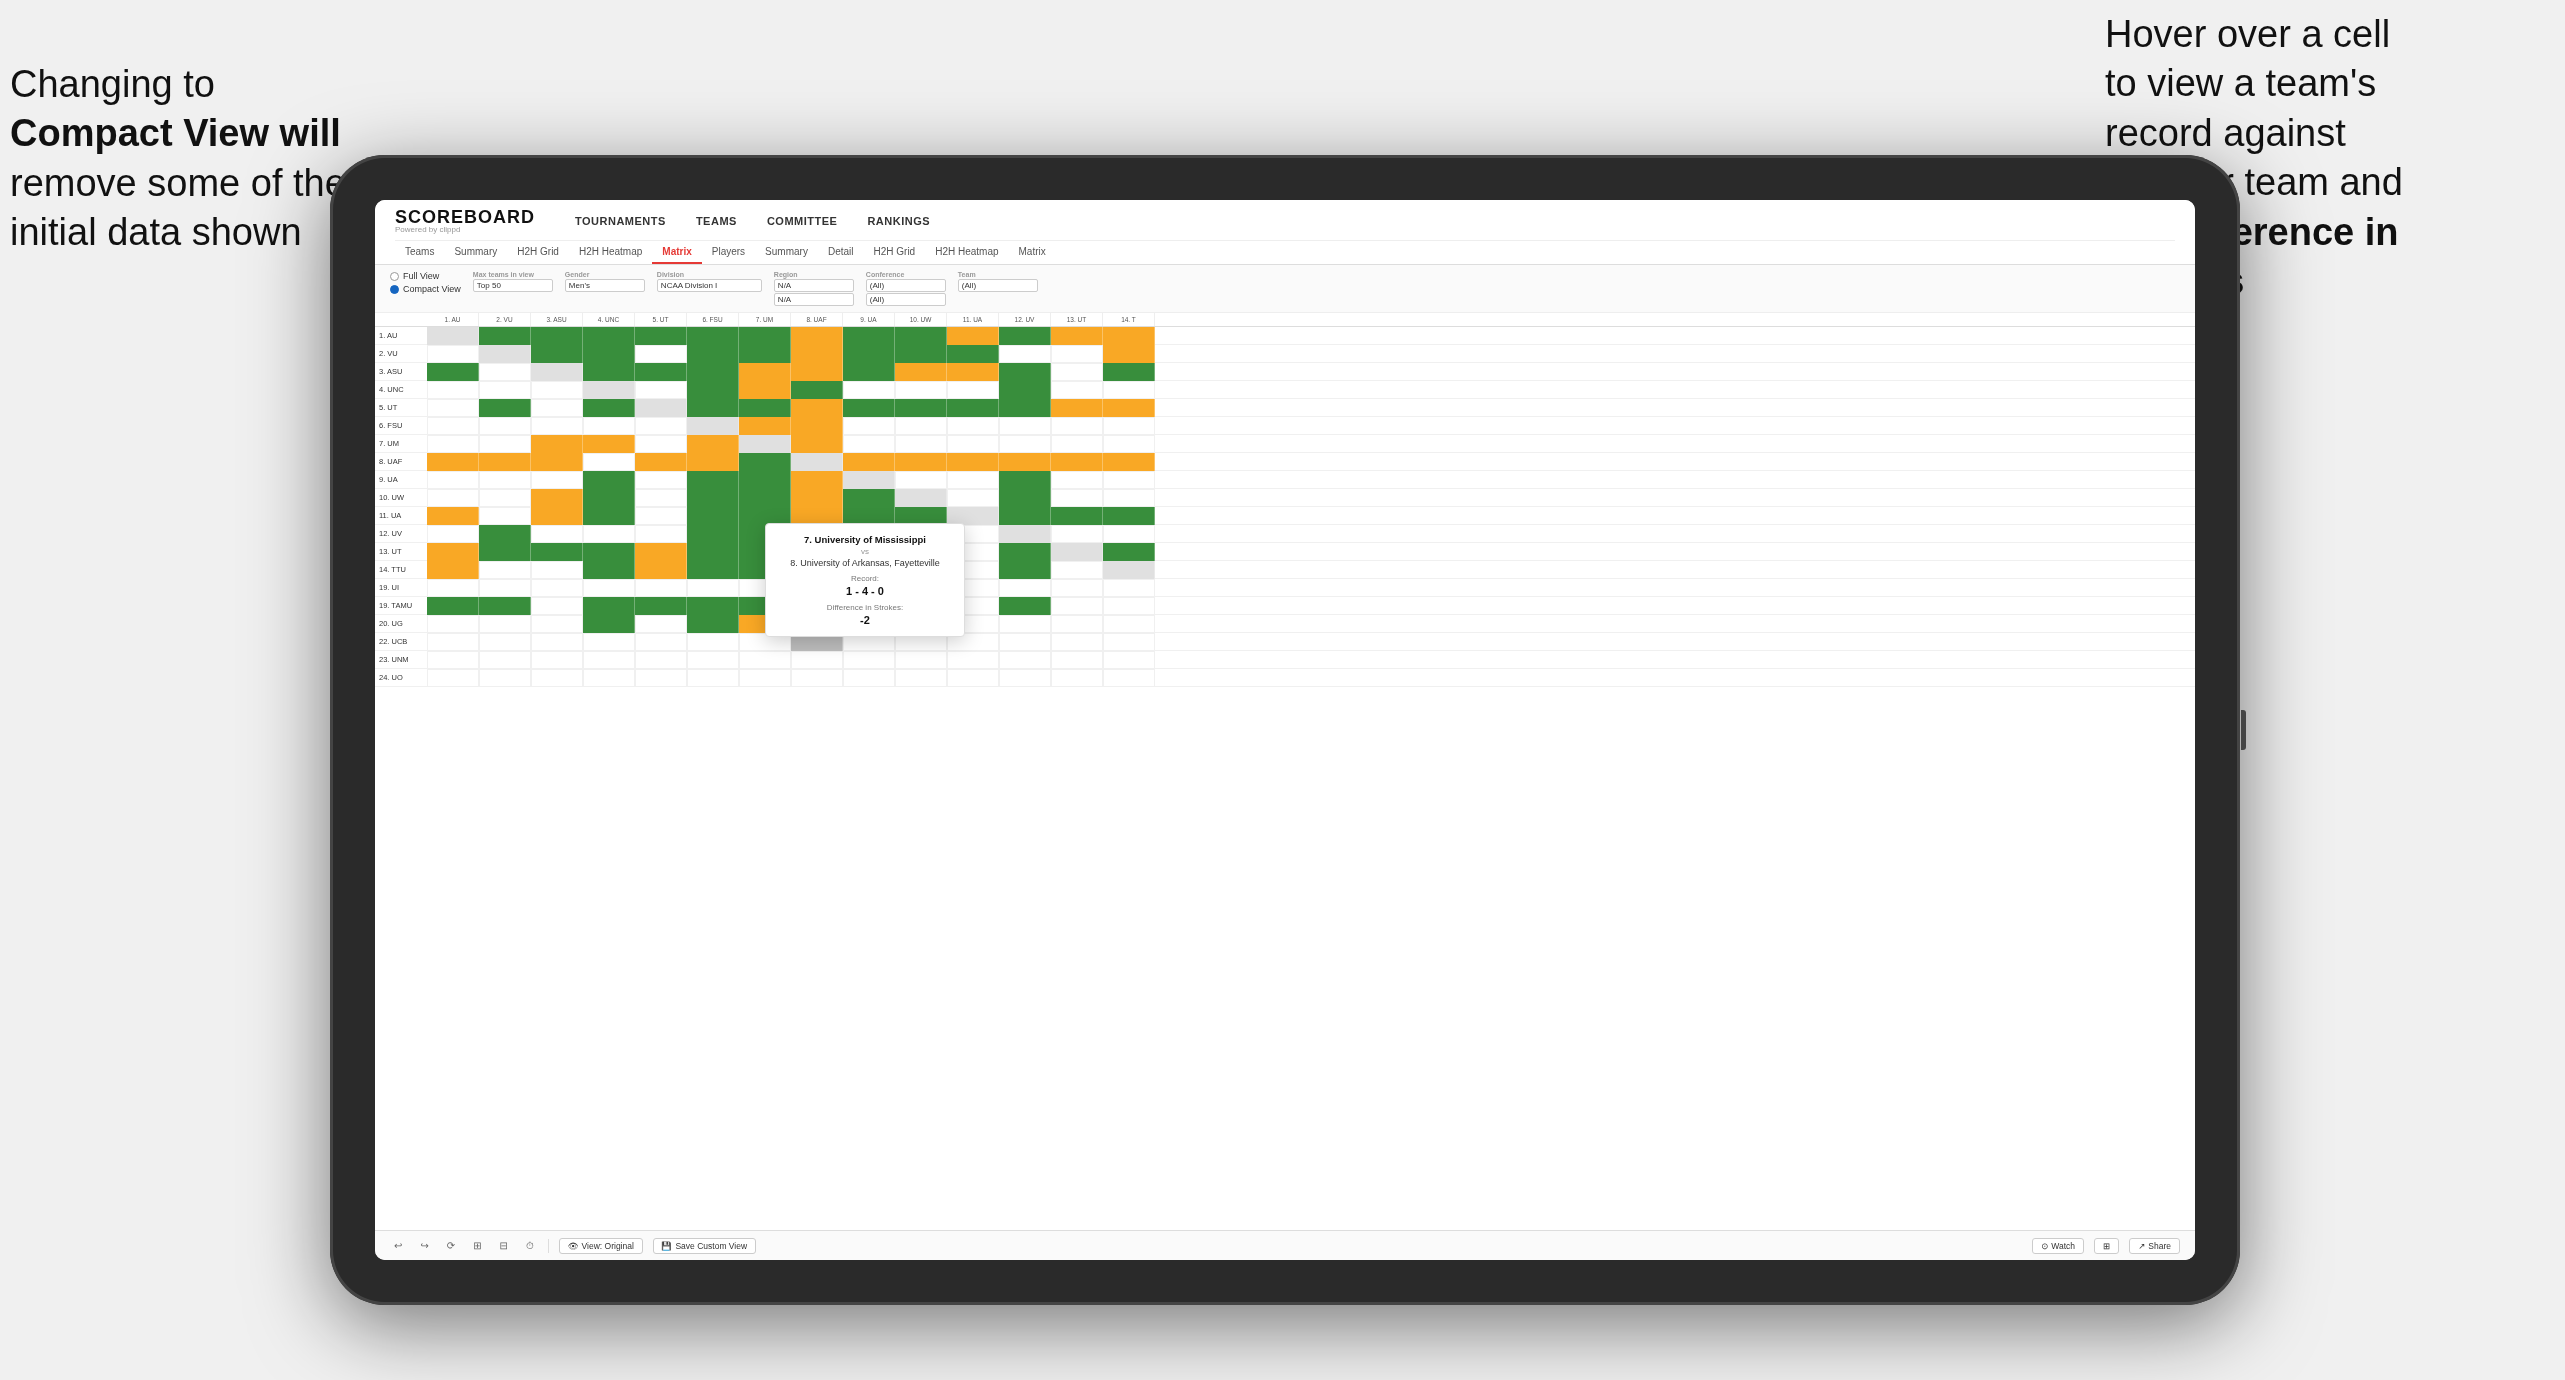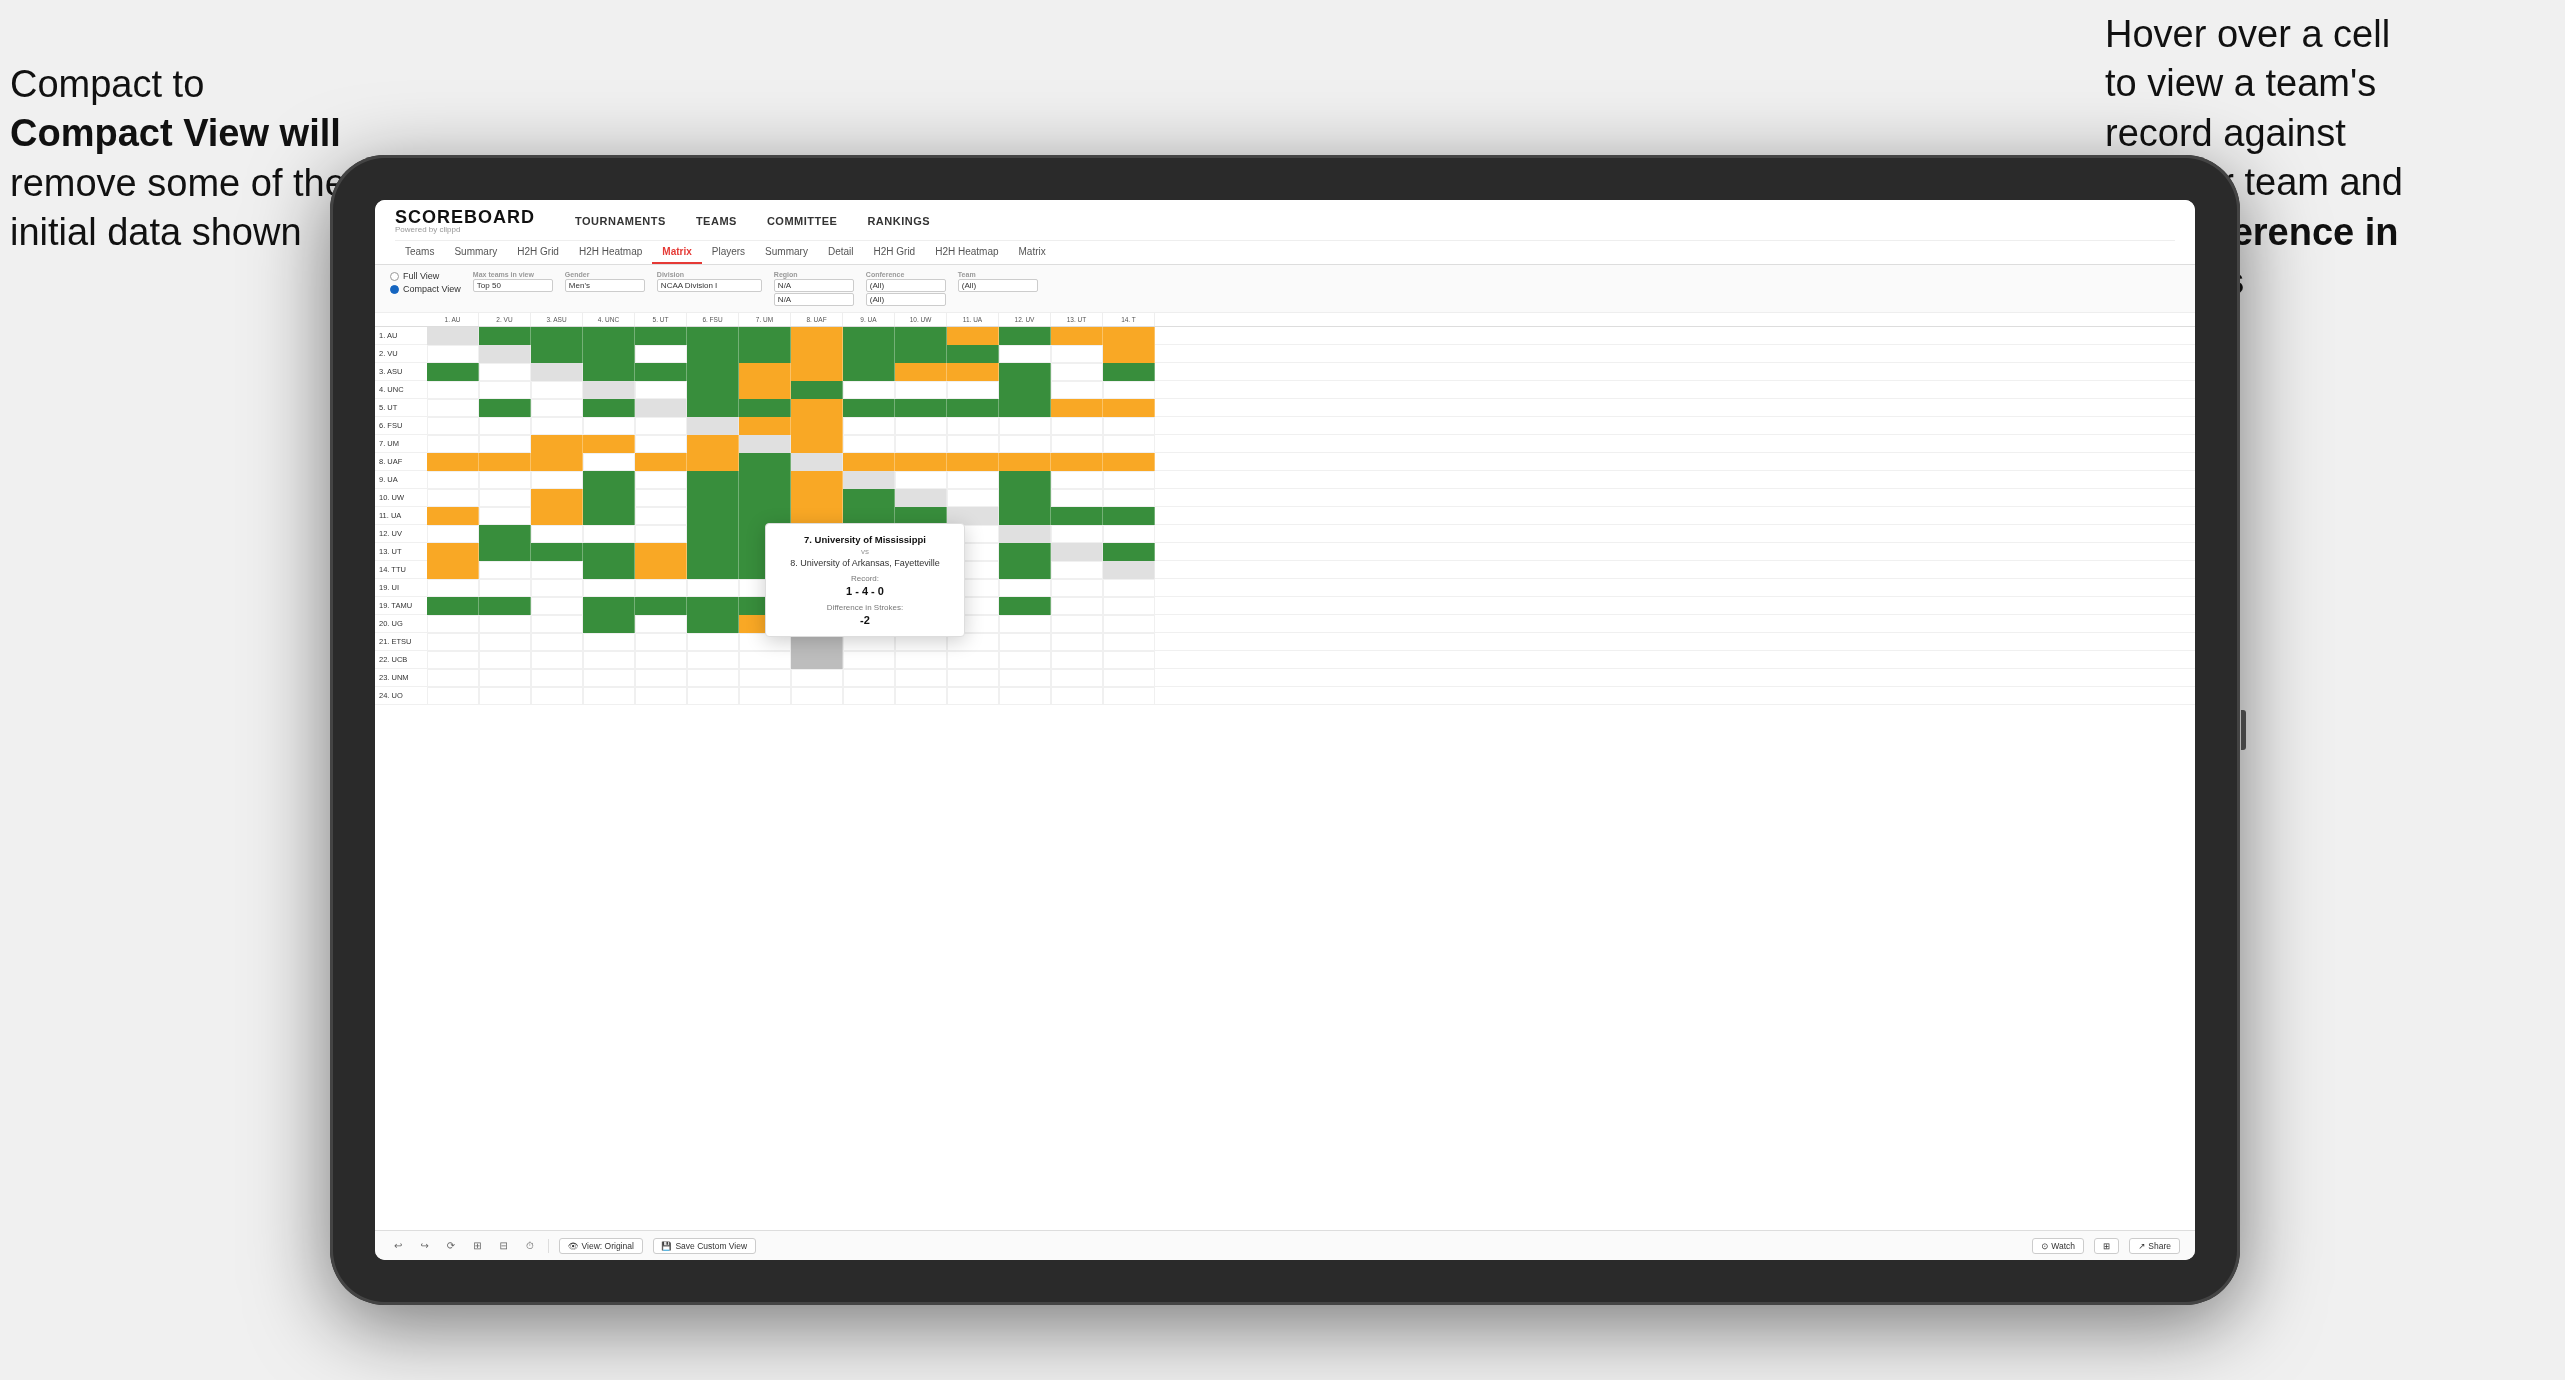--- a/index.html
+++ b/index.html
@@ -349,21 +349,21 @@
       width: 5px;
       height: 40px;
       background: #444;
       border-radius: 0 3px 3px 0;
     }
   </style>
 </head>
 <body>
 
 <div class="annotation-left">
-  <span>Compact to</span><br>
+  <span>Changing to</span><br>
   <strong>Compact View will</strong><br>
   <span>remove some of the</span><br>
   <span>initial data shown</span>
 </div>
 
 <div class="annotation-right">
   <span>Hover over a cell</span><br>
   <span>to view a team's</span><br>
   <span>record against</span><br>
   <span>another team and</span><br>
@@ -765,37 +765,20 @@
           <div class="matrix-row">
             <div class="row-label">20. UG</div>
             <div class="matrix-cell" style="background: rgb(255, 255, 255); border: 1px solid rgb(240, 240, 240);"></div>
             <div class="matrix-cell" style="background: rgb(255, 255, 255); border: 1px solid rgb(240, 240, 240);"></div>
             <div class="matrix-cell" style="background: rgb(255, 255, 255); border: 1px solid rgb(240, 240, 240);"></div>
             <div class="matrix-cell" style="background: rgb(56, 142, 60);"></div>
             <div class="matrix-cell" style="background: rgb(255, 255, 255); border: 1px solid rgb(240, 240, 240);"></div>
             <div class="matrix-cell" style="background: rgb(56, 142, 60);"></div>
             <div class="matrix-cell" style="background: rgb(249, 168, 37);"></div>
             <div class="matrix-cell" style="background: rgb(249, 168, 37);"></div>
-            <div class="matrix-cell" style="background: rgb(255, 255, 255); border: 1px solid rgb(240, 240, 240);"></div>
-            <div class="matrix-cell" style="background: rgb(255, 255, 255); border: 1px solid rgb(240, 240, 240);"></div>
-            <div class="matrix-cell" style="background: rgb(255, 255, 255); border: 1px solid rgb(240, 240, 240);"></div>
-            <div class="matrix-cell" style="background: rgb(255, 255, 255); border: 1px solid rgb(240, 240, 240);"></div>
-            <div class="matrix-cell" style="background: rgb(255, 255, 255); border: 1px solid rgb(240, 240, 240);"></div>
-            <div class="matrix-cell" style="background: rgb(255, 255, 255); border: 1px solid rgb(240, 240, 240);"></div>
-          </div>
-          <div class="matrix-row">
-            <div class="row-label">21. ETSU</div>
-            <div class="matrix-cell" style="background: rgb(255, 255, 255); border: 1px solid rgb(240, 240, 240);"></div>
-            <div class="matrix-cell" style="background: rgb(255, 255, 255); border: 1px solid rgb(240, 240, 240);"></div>
-            <div class="matrix-cell" style="background: rgb(255, 255, 255); border: 1px solid rgb(240, 240, 240);"></div>
-            <div class="matrix-cell" style="background: rgb(255, 255, 255); border: 1px solid rgb(240, 240, 240);"></div>
-            <div class="matrix-cell" style="background: rgb(255, 255, 255); border: 1px solid rgb(240, 240, 240);"></div>
-            <div class="matrix-cell" style="background: rgb(255, 255, 255); border: 1px solid rgb(240, 240, 240);"></div>
-            <div class="matrix-cell" style="background: rgb(255, 255, 255); border: 1px solid rgb(240, 240, 240);"></div>
-            <div class="matrix-cell" style="background: rgb(189, 189, 189);"></div>
             <div class="matrix-cell" style="background: rgb(255, 255, 255); border: 1px solid rgb(240, 240, 240);"></div>
             <div class="matrix-cell" style="background: rgb(255, 255, 255); border: 1px solid rgb(240, 240, 240);"></div>
             <div class="matrix-cell" style="background: rgb(255, 255, 255); border: 1px solid rgb(240, 240, 240);"></div>
             <div class="matrix-cell" style="background: rgb(255, 255, 255); border: 1px solid rgb(240, 240, 240);"></div>
             <div class="matrix-cell" style="background: rgb(255, 255, 255); border: 1px solid rgb(240, 240, 240);"></div>
             <div class="matrix-cell" style="background: rgb(255, 255, 255); border: 1px solid rgb(240, 240, 240);"></div>
           </div>
           <div class="matrix-row">
             <div class="row-label">22. UCB</div>
             <div class="matrix-cell" style="background: rgb(255, 255, 255); border: 1px solid rgb(240, 240, 240);"></div>

